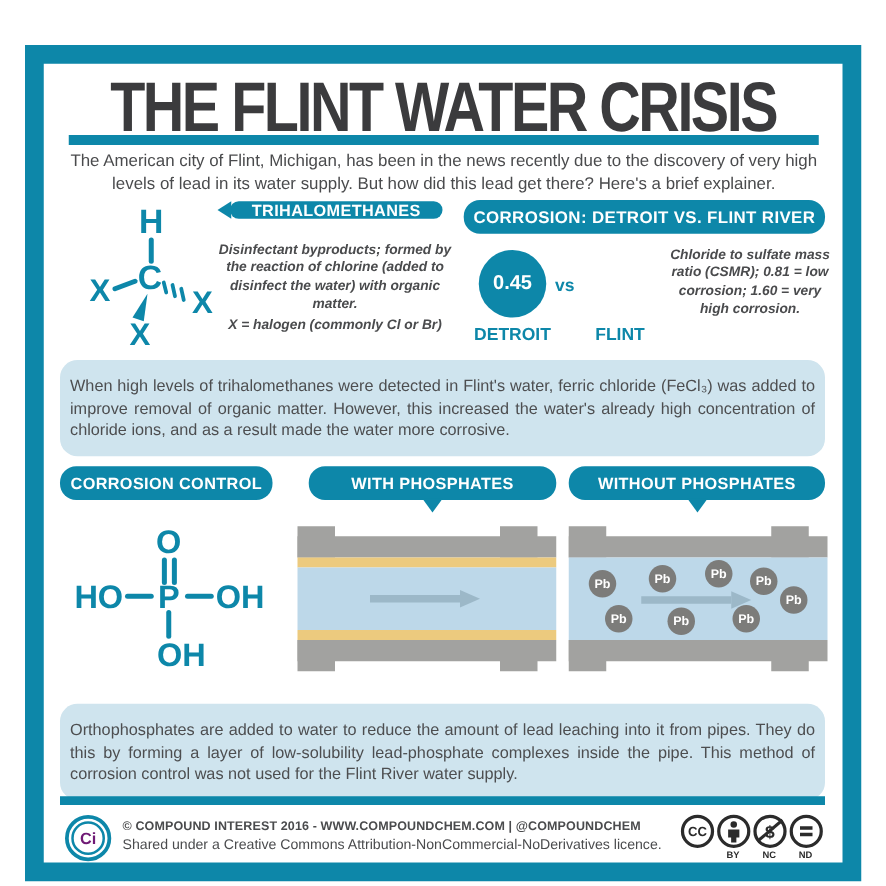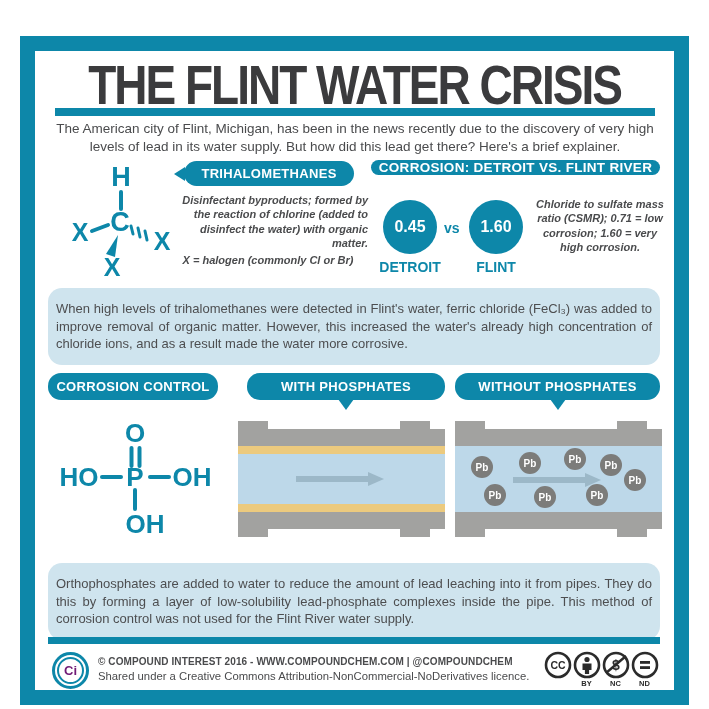--- a/index.html
+++ b/index.html
@@ -67,31 +67,30 @@
     <line x1="73" y1="70" x2="75" y2="78" stroke="#0d87a9" stroke-width="3" stroke-linecap="round"></line>
     <line x1="80" y1="72" x2="82" y2="81" stroke="#0d87a9" stroke-width="3" stroke-linecap="round"></line>
     <line x1="87" y1="75" x2="89" y2="84" stroke="#0d87a9" stroke-width="3" stroke-linecap="round"></line>
     <text x="63" y="30" text-anchor="middle" font-size="27" font-weight="bold" fill="#0d87a9">H</text>
     <text x="62" y="75" text-anchor="middle" font-size="27" font-weight="bold" fill="#0d87a9">C</text>
     <text x="22" y="85" text-anchor="middle" font-size="25" font-weight="bold" fill="#0d87a9">X</text>
     <text x="104" y="94" text-anchor="middle" font-size="25" font-weight="bold" fill="#0d87a9">X</text>
     <text x="54" y="120" text-anchor="middle" font-size="25" font-weight="bold" fill="#0d87a9">X</text>
   </svg>
 
-  <div class="banner tail-left" style="left:184px; top:145px; width:170px; height:25px;">TRIHALOMETHANES</div>
-  <div class="side-note" style="left:168px; top:177px; width:200px;text-align:right;">Disinfectant byproducts; formed by the reaction of chlorine (added to disinfect the water) with organic matter.</div>
+  <div class="banner tail-left" style="left:184px; top:145px; width:170px; height:14px;">TRIHALOMETHANES</div>
+  <div class="side-note" style="left:168px; top:177px; width:200px;">Disinfectant byproducts; formed by the reaction of chlorine (added to disinfect the water) with organic matter.</div>
   <div class="side-note" style="left:168px; top:237px; width:200px;">X = halogen (commonly Cl or Br)</div>
 
-  <div class="banner" style="left:371px; top:144px; width:289px; height:15px; font-size:13.5px;">CORROSION: DETROIT VS. FLINT RIVER</div>
+  <div class="banner" style="left:371px; top:144px; width:289px; height:27px; font-size:13.5px;">CORROSION: DETROIT VS. FLINT RIVER</div>
   <div class="stat-circle" style="left:383px; top:184px;">0.45</div>
   <div class="vs-label" style="left:444px; top:204px;">vs</div>
-  <div class="stat-circle" style="left:469px; top:184px;">1.60</div>
   <div class="stat-label" style="left:370px; top:243px;">DETROIT</div>
   <div class="stat-label" style="left:456px; top:243px;">FLINT</div>
-  <div class="side-note" style="left:533px; top:181px; width:134px;">Chloride to sulfate mass ratio (CSMR); 0.71 = low corrosion; 1.60 = very high corrosion.</div>
+  <div class="side-note" style="left:533px; top:181px; width:134px;">Chloride to sulfate mass ratio (CSMR); 0.81 = low corrosion; 1.60 = very high corrosion.</div>
 
   <div class="callout" style="top:272px;">When high levels of trihalomethanes were detected in Flint's water, ferric chloride (FeCl₃) was added to improve removal of organic matter. However, this increased the water's already high concentration of chloride ions, and as a result made the water more corrosive.</div>
 
   <div class="banner" style="left:48px; top:357px; width:170px; height:27px;">CORROSION CONTROL</div>
   <div class="banner tail-down" style="left:455px; top:357px; width:205px; height:27px;">WITHOUT PHOSPHATES</div>
   <div class="banner tail-down" style="left:247px; top:357px; width:198px; height:27px;">WITH PHOSPHATES</div>
 
   <svg style="position:absolute; left:55px; top:398px;" width="160" height="130" viewBox="0 0 160 130">
     <line x1="76.5" y1="34" x2="76.5" y2="52" stroke="#0d87a9" stroke-width="4" stroke-linecap="round"></line>
     <line x1="84.5" y1="34" x2="84.5" y2="52" stroke="#0d87a9" stroke-width="4" stroke-linecap="round"></line>

